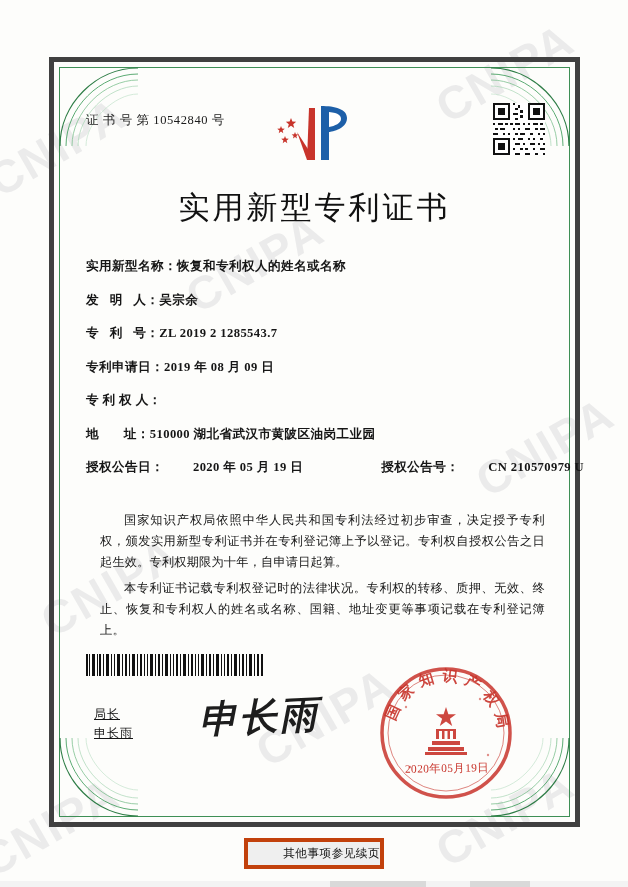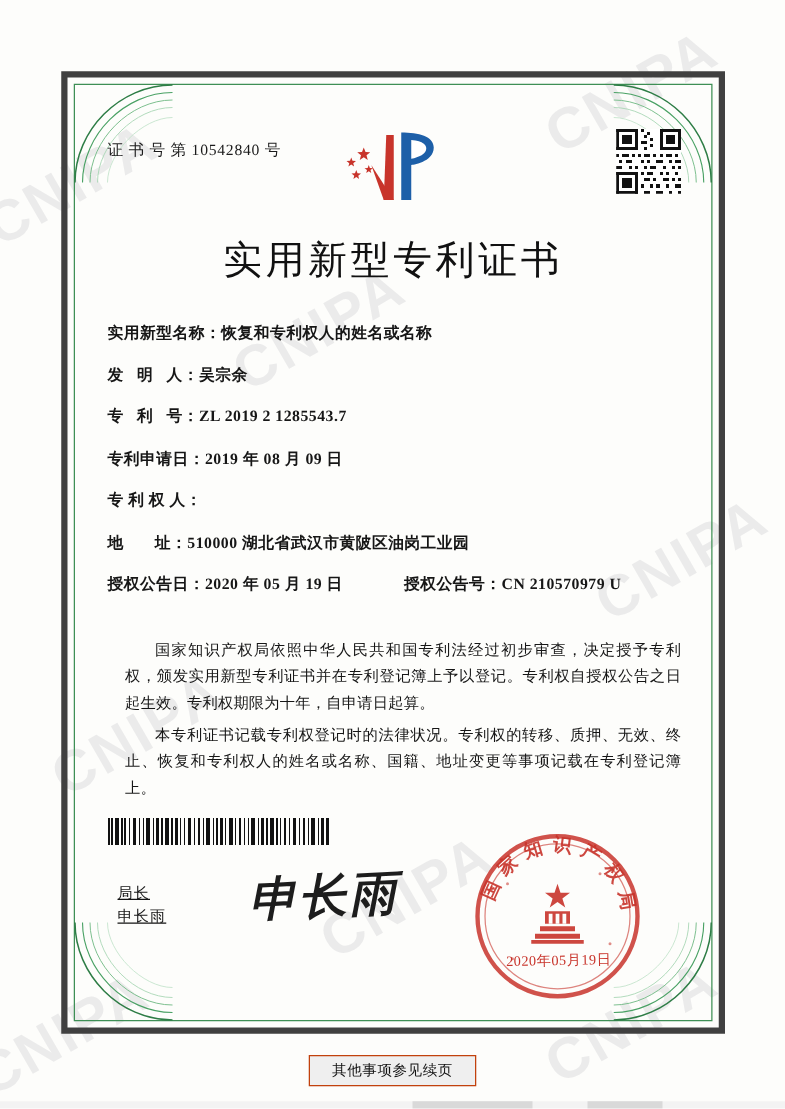--- a/index.html
+++ b/index.html
@@ -125,20 +125,21 @@
   .f-label {
     flex: 0 0 auto;
     white-space: pre;
   }
   .f-value {
     flex: 0 1 auto;
     white-space: pre;
   }
   .field.pair {
     justify-content: flex-start;
+    gap: 29px;
   }
   .pair-second {
     margin-left: 49px;
     white-space: pre;
   }
 
   
   #paras {
     position: absolute;
     left: 32px;
@@ -220,25 +221,25 @@
     color: #1c1c1c;
     letter-spacing: 0.6px;
   }
   #note {
     position: absolute;
     left: 50%;
     bottom: 18px;
     transform: translateX(-50%);
     width: 132px;
     padding: 4px 0;
-    text-align: center;
+    text-align: right;
     font-size: 11.6px;
     color: #121212;
     background: #efefef;
-    border: 1px solid #c2410c;
+    border: 4px solid #c2410c;
     letter-spacing: 0.5px;
   }
   #scan-strip {
     position: absolute;
     left: 0; right: 0;
     bottom: 0;
     height: 6px;
     background: #f3f3f3;
   }
   #scan-strip .blk {

